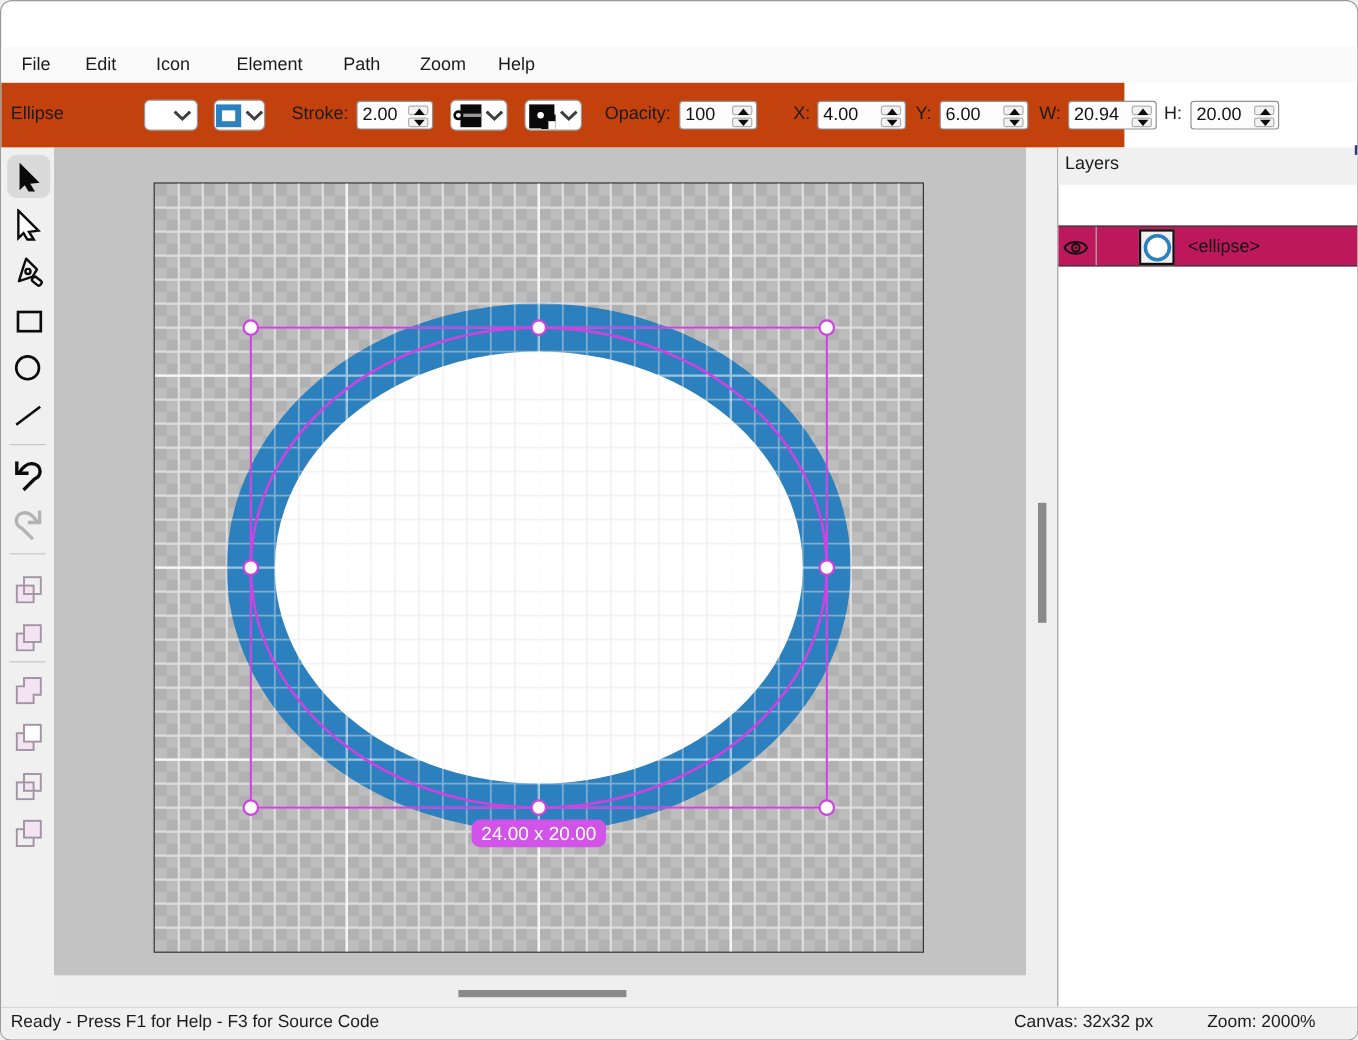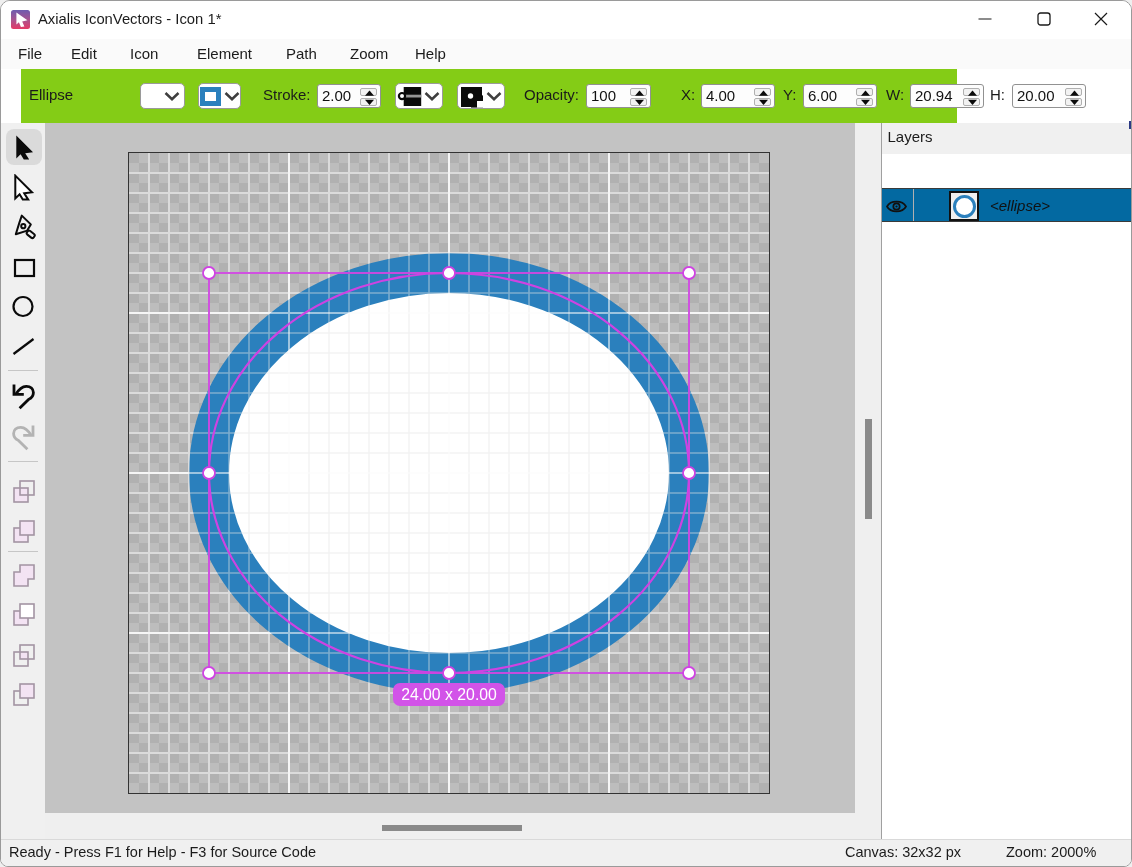--- a/index.html
+++ b/index.html
@@ -9,21 +9,21 @@
   .abs { position:absolute; }
   
   .titlebar { left:0; top:0; width:1132px; height:38px; background:#fff; }
   .appicon { left:10px; top:9px; width:19px; height:19px; border-radius:2.5px;
              background:linear-gradient(to bottom,#6e5caf 0%,#a9548f 52%,#e53a66 100%); }
   .title-text { left:37px; top:9.5px; font-size:14.8px; color:#1b1b1b; }
   
   .menubar { left:0; top:38px; width:1132px; height:30px; background:#fafafa; }
   .menu { position:absolute; top:6px; font-size:15px; color:#1b1b1b;text-align:right; }
   
-  .toolbar { left:0; top:68px; width:936px; height:54px; background:#84cc16;margin-left:20px; }
+  .toolbar { left:0; top:68px; width:936px; height:54px; background:#c2410c; }
   .tb-label { position:absolute; font-size:15px; color:#1b1b1b; top:17px; }
   .box { position:absolute; top:15px; height:24px; background:#fdfdfd;
          border:1px solid #919191; border-radius:3px; }
   .dd { position:absolute; top:14px; height:26px; background:#fff;
         border:1px solid #9a9a9a; border-radius:5px; }
   .spin-num { position:absolute; left:4px; top:1.5px; font-size:15px; color:#111; }
   .spinner { position:absolute; right:3px; top:3px; width:17px; height:17.5px; }
   .spinbtn { position:absolute; left:0; width:17px; height:8px; background:#f2f2f2;
              border:1px solid #b0b0b0; border-radius:2px; }
   .spinbtn svg { position:absolute; left:3px; top:0.5px; }
@@ -42,50 +42,33 @@
   .vsb { left:854px; top:122px; width:26px; height:716px; background:#efefef; }
   .vsb-thumb { left:864px; top:418px; width:7px; height:100px; background:#8a8a8a; }
   .hsb { left:44px; top:812px; width:810px; height:26px; background:#efefef; }
   .hsb-thumb { left:381px; top:824px; width:140px; height:6px; background:#8a8a8a; }
   
   .layers { left:880px; top:122px; width:272px; height:716px; background:#fff; border-left:1px solid #a0a0a0; }
   .layers-head { position:absolute; left:0; top:0; width:252px; height:31px; background:#f0f0f0; }
   .layers-title { position:absolute; left:5.5px; top:5px; font-size:15px; color:#1b1b1b; }
   .lrow { position:absolute; left:0; width:250px; height:34px; }
   .lrow1 { top:31px; background:#f5f5f5; border-top:1px solid #3a3a3a; }
-  .lrow2 { top:65px; background:#0369a1; border-top:1px solid #3a3a3a; border-bottom:1px solid #3a3a3a;font-style:italic; }
+  .lrow2 { top:65px; background:#be185d; border-top:1px solid #3a3a3a; border-bottom:1px solid #3a3a3a; }
   .lrow .vline { position:absolute; left:31px; top:0; width:1px; height:100%; background:#b0b0b0; }
   .thumb { position:absolute; width:30px; height:30px; top:2px; background:#f0f0f0; border:2px solid #111; }
   .lrow-text { position:absolute; font-size:15px; color:#111; top:8px; }
   .layers-rborder { position:absolute; right:1px; top:0; width:1px; height:716px; background:#909090; }
   
   .status { left:0; top:838px; width:1132px; height:31px; background:#f0f0f0; border-top:1px solid #d9d9d9; }
   .status span { position:absolute; top:4px; font-size:14.5px; color:#1b1b1b; }
 </style>
 </head>
 <body>
 <div class="win">
 
-  <div class="abs titlebar">
-    <div class="abs appicon">
-      <svg width="19" height="19" viewBox="0 0 19 19" style="position:absolute">
-        <path d="M5.4 2.6 L16.4 10.3 L11.2 11.4 L13.4 16.4 L9.9 17 L7.9 12.3 L5.4 14.4 Z" fill="#fff"></path>
-      </svg>
-    </div>
-    <span class="abs title-text">Axialis IconVectors - Icon 1*</span>
-    <svg class="abs" style="left:977px;top:11px" width="14" height="14" viewBox="0 0 14 14">
-      <line x1="0.5" y1="7" x2="13.5" y2="7" stroke="#1a1a1a" stroke-width="1.2"></line>
-    </svg>
-    <svg class="abs" style="left:1036px;top:11px" width="14" height="14" viewBox="0 0 14 14">
-      <rect x="1" y="1" width="12" height="12" rx="2.5" fill="none" stroke="#1a1a1a" stroke-width="1.3"></rect>
-    </svg>
-    <svg class="abs" style="left:1093px;top:11px" width="14" height="14" viewBox="0 0 14 14">
-      <path d="M1 1 L13 13 M13 1 L1 13" stroke="#1a1a1a" stroke-width="1.2"></path>
-    </svg>
-  </div>
 
   <div class="abs menubar">
     <span class="menu" style="left:17px">File</span>
     <span class="menu" style="left:70px">Edit</span>
     <span class="menu" style="left:129px">Icon</span>
     <span class="menu" style="left:196px">Element</span>
     <span class="menu" style="left:285px">Path</span>
     <span class="menu" style="left:349px">Zoom</span>
     <span class="menu" style="left:414px">Help</span>
   </div>

